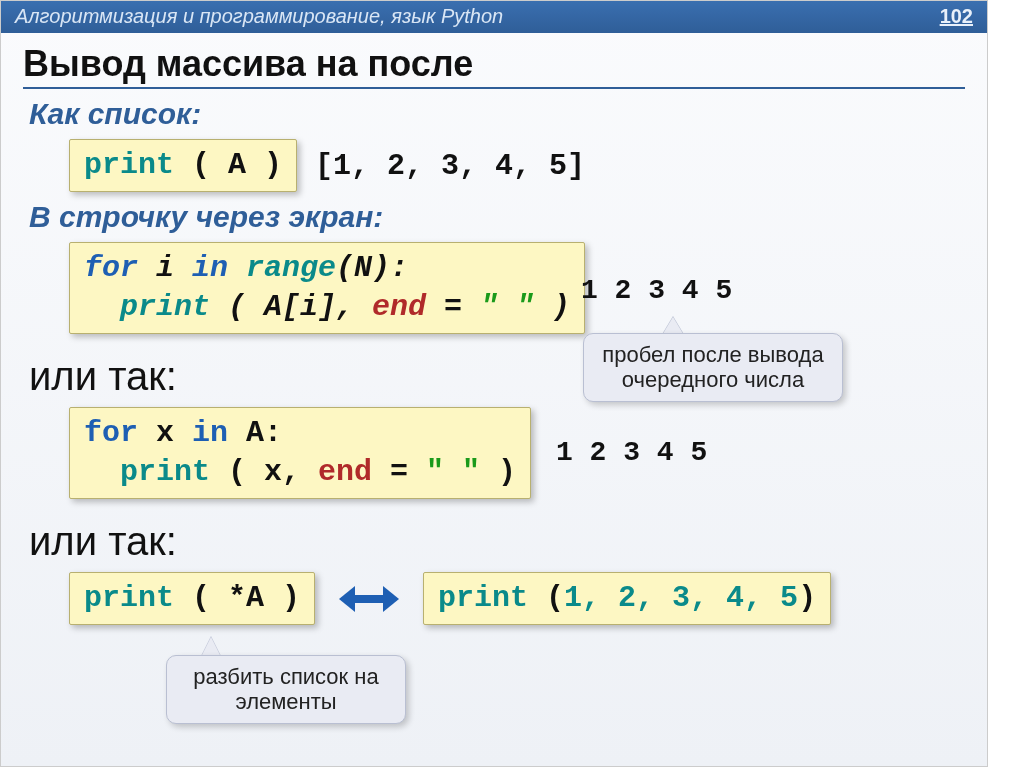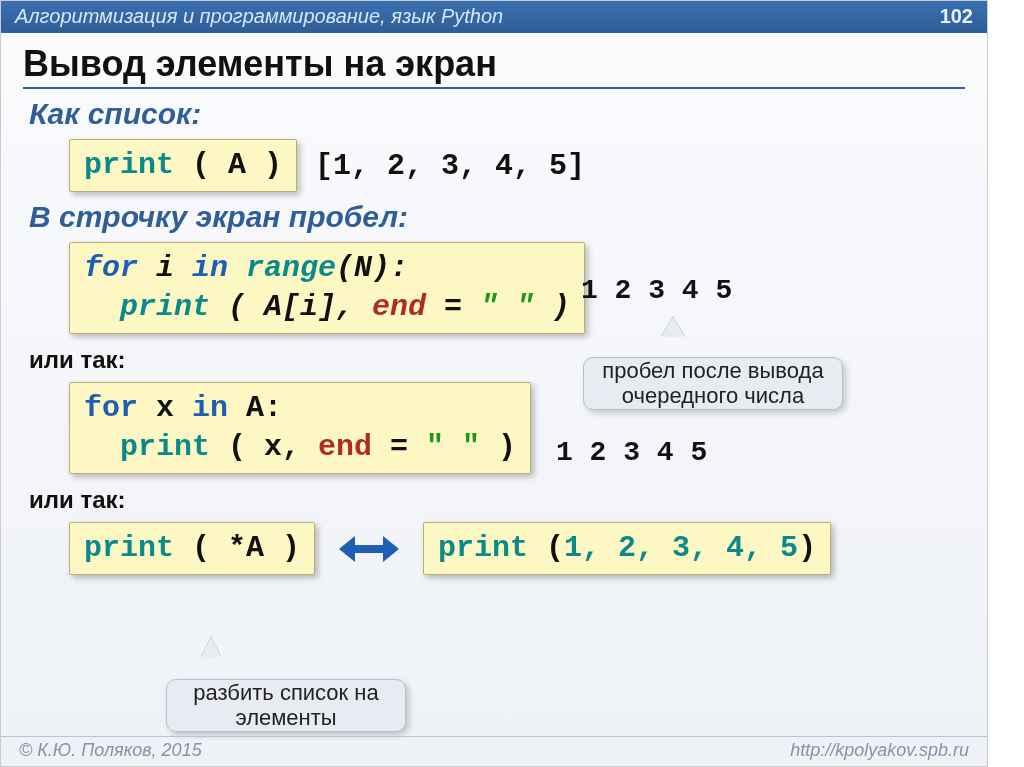--- a/index.html
+++ b/index.html
@@ -12,29 +12,29 @@
   }
   .header {
     width: 100%; height: 32px;
     background: linear-gradient(to bottom, #3a6fb0, #2f5e98);
     color: #d9e6f5;
     font-style: italic;
     font-size: 20px;
     padding: 4px 14px 0 14px;
     display: flex; justify-content: space-between;
   }
-  .header .page { font-weight: bold; color: #e8f0fa; font-style: normal; }
+  .header .page { font-weight: bold; color: #e8f0fa; font-style: normal; text-decoration: underline; }
   .title {
     font-size: 36px; font-weight: bold; color: #111;
     padding: 10px 22px 2px 22px;
   }
   .rule { border-top: 2px solid #2f5e98; margin: 0 22px 8px 22px; }
   .content { padding: 0 28px; position: relative; }
   .sub { font-size: 30px; font-weight: bold; color: #2f5e98; margin-top: 4px; font-style: italic; }
-  .sub2 { font-size: 24px; font-weight: bold; color: #111; margin-top: 12px; }
+  .sub2 { font-size: 40px; font-weight: normal; color: #111; margin-top: 20px; }
 
   .codebox {
     display: inline-block;
     background: #fdf7c3;
     border: 1px solid #b8b070;
     box-shadow: 3px 3px 6px rgba(0,0,0,.25);
     padding: 6px 14px;
     font-family: "Courier New", monospace;
     font-size: 30px; font-weight: bold;
     white-space: pre;
@@ -51,23 +51,22 @@
 
   .row { display: flex; align-items: center; gap: 18px; margin: 8px 0 8px 40px; }
 
   .callout {
     position: absolute;
     background: #e9ebf3;
     border: 1px solid #b9bfd2;
     border-radius: 10px;
     box-shadow: 3px 3px 6px rgba(0,0,0,.2);
     font-size: 22px; text-align: center;
-    padding: 0 14px; line-height: 1.15;
+    padding: 8px 14px; line-height: 1.15;
     color: #222;
-    margin-top: 24px;
   }
   .callout.tip1 { left: 582px; top: 332px; width: 260px; }
   .callout.tip2 { left: 165px; top: 654px; width: 240px; }
   .tail {
     position: absolute; width: 0; height: 0;
   }
   .tail1 {
     left: 660px; top: 316px;
     border-left: 12px solid transparent;
     border-right: 12px solid transparent;
@@ -103,32 +102,32 @@
 </head>
 <body>
 
 <div class="slide">
 
   <div class="header">
     <span>Алгоритмизация и программирование, язык Python</span>
     <span class="page">102</span>
   </div>
 
-  <div class="title">Вывод элементы на экран</div>
+  <div class="title">Вывод массива на после</div>
   <div class="rule"></div>
 
   <div class="content">
 
     <div class="sub">Как список:</div>
     <div class="row">
       <span class="codebox"><span class="kw-teal">print</span><span class="blk"> ( A )</span></span>
       <span class="mono blk">[1, 2, 3, 4, 5]</span>
     </div>
 
-    <div class="sub">В строчку экран пробел:</div>
+    <div class="sub">В строчку через экран:</div>
     <div class="row" style="align-items:flex-start;font-style:italic;">
       <span class="codebox"><span class="kw-blue">for</span><span class="blk"> i </span><span class="kw-blue">in</span><span> </span><span class="kw-teal">range</span><span class="blk">(N):</span>
 <span class="blk">  </span><span class="kw-teal">print</span><span class="blk"> ( A[i], </span><span class="kw-red">end</span><span class="blk"> = </span><span class="kw-grn">" "</span><span class="blk"> )</span></span>
     </div>
     <span class="out-abs" style="left:580px; top:178px;">1 2 3 4 5</span>
 
     <div class="sub2">или так:</div>
     <div class="row" style="align-items:flex-end;">
       <span class="codebox"><span class="kw-blue">for</span><span class="blk"> x </span><span class="kw-blue">in</span><span class="blk"> A:</span>
 <span class="blk">  </span><span class="kw-teal">print</span><span class="blk"> ( x, </span><span class="kw-red">end</span><span class="blk"> = </span><span class="kw-grn">" "</span><span class="blk"> )</span></span>
@@ -147,17 +146,13 @@
     </div>
 
   </div>
 
   <div class="tail tail1"></div>
   <div class="callout tip1">пробел после вывода очередного числа</div>
 
   <div class="tail tail2"></div>
   <div class="callout tip2">разбить список на элементы</div>
 
-  <div class="footer">
-    <span>© К.Ю. Поляков, 2015</span>
-    <span>http://kpolyakov.spb.ru</span>
-  </div>
 </div>
 
 </body></html>

